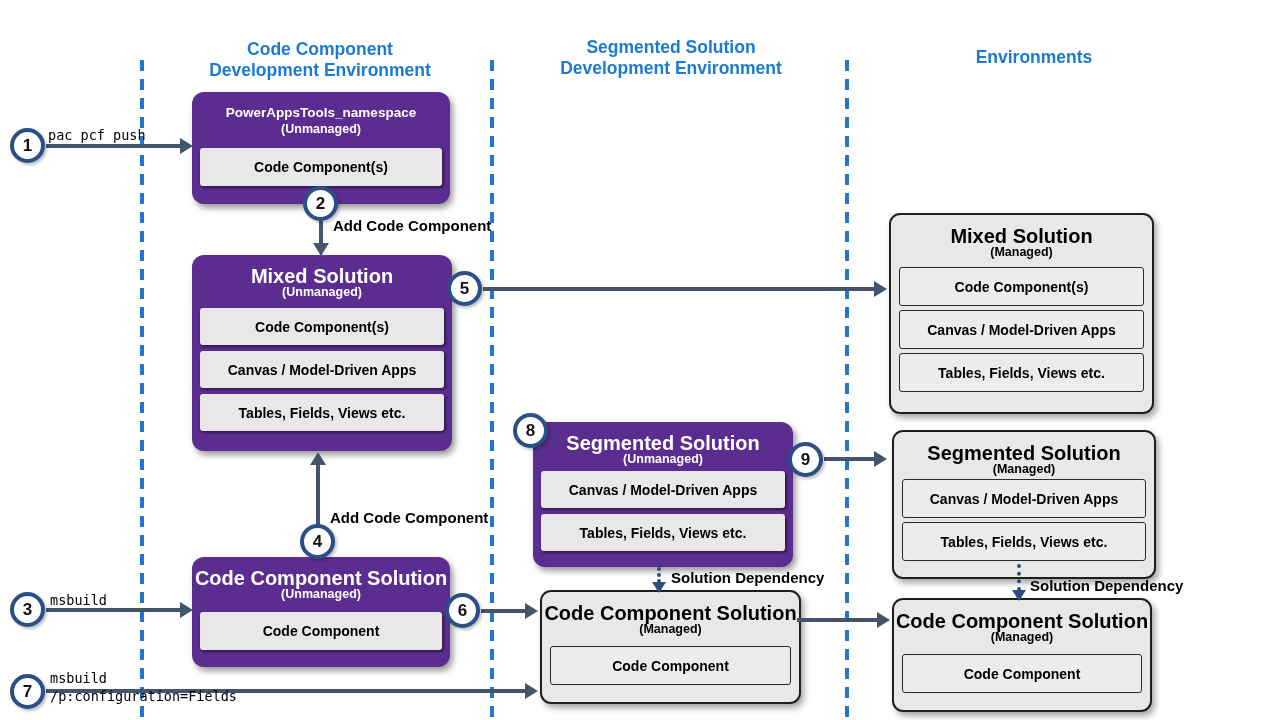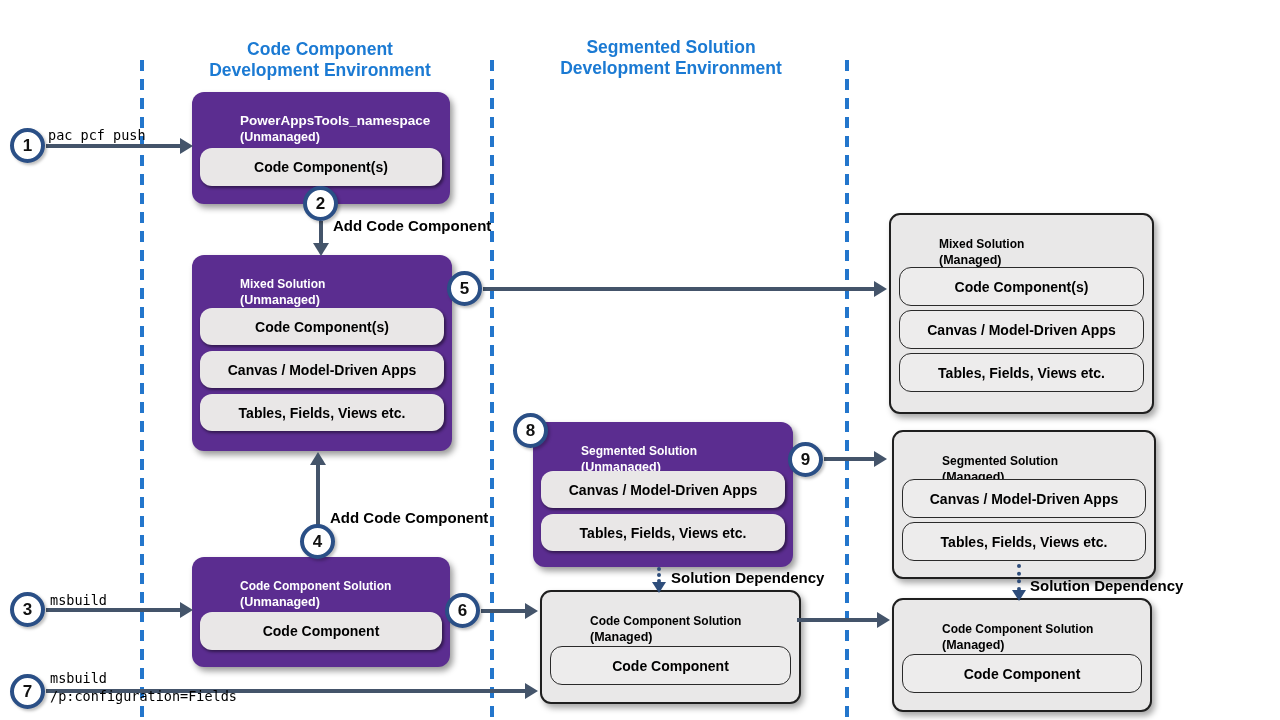--- a/index.html
+++ b/index.html
@@ -22,26 +22,26 @@
 
   
   .purple-box {
     position:absolute; background:#5b2d90; border-radius:12px; z-index:2;
     box-shadow:3px 4px 6px rgba(0,0,0,.40); color:#ffffff;
   }
   .gray-box {
     position:absolute; background:#e9e8e8; border:2px solid #1f1f1f; border-radius:11px;
     z-index:2; box-shadow:3px 4px 6px rgba(0,0,0,.35); color:#000000;
   }
-  .box-head { text-align:left; padding-top:20px;margin-left:48px; }
-  .t1 { font-weight:bold; font-size:12px; line-height:18px; }
+  .box-head { text-align:center; padding-top:12px; }
+  .t1 { font-weight:bold; font-size:20px; line-height:18px; }
   .t1.small { font-size:13.5px; }
   .t2 { font-weight:bold; font-size:12.5px; line-height:15px; }
   .item {
-    position:absolute; left:8px; right:8px; border-radius:12px; z-index:3;
+    position:absolute; left:8px; right:8px; border-radius:3px; z-index:3;
     display:flex; align-items:center; justify-content:center;
     font-weight:bold; font-size:14px; color:#000000; text-align:center;
   }
   .purple-box .item { background:#e9e7e7; box-shadow:1.5px 2px 3px rgba(0,0,0,.45); }
   .gray-box .item { background:#edecec; border:1.5px solid #2a2a2a; }
 
   
   .step {
     position:absolute; width:27px; height:27px; background:#ffffff;
     border:4px solid #2a4f86; border-radius:50%; z-index:5;
@@ -80,20 +80,21 @@
 
 <div class="col-header" style="left:150px; top:39px">
   <div>Code Component</div>
   <div>Development Environment</div>
 </div>
 <div class="col-header" style="left:501px; top:37px">
   <div>Segmented Solution</div>
   <div>Development Environment</div>
 </div>
 <div class="col-header" style="left:864px; top:47px">
+  <div>Environments</div>
 </div>
 
 <div class="purple-box" style="left:192px; top:92px; width:258px; height:112px">
   <div class="box-head">
     <div class="t1 small">PowerAppsTools_namespace</div>
     <div class="t2">(Unmanaged)</div>
   </div>
   <div class="item" style="top:56px; height:38px">Code Component(s)</div>
 </div>
 

